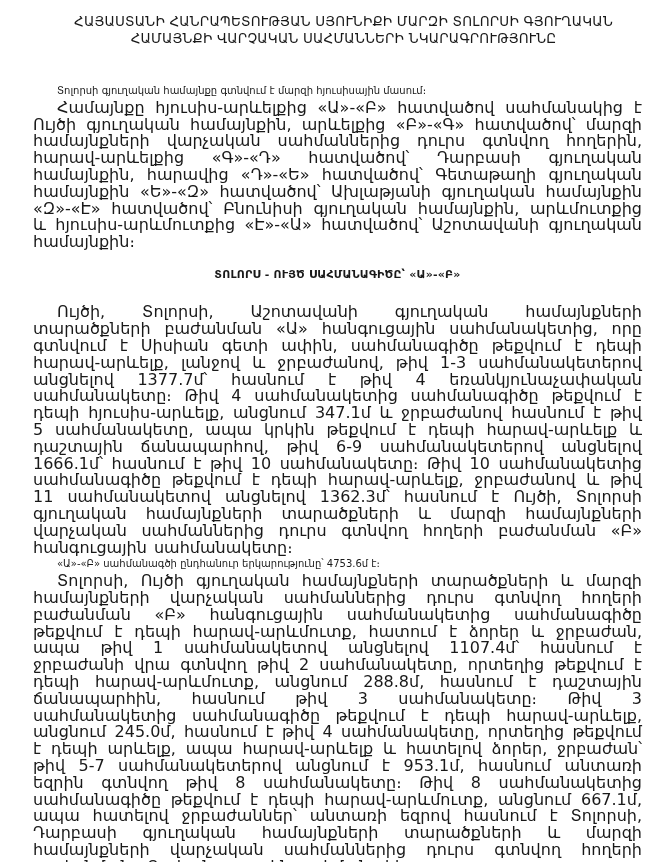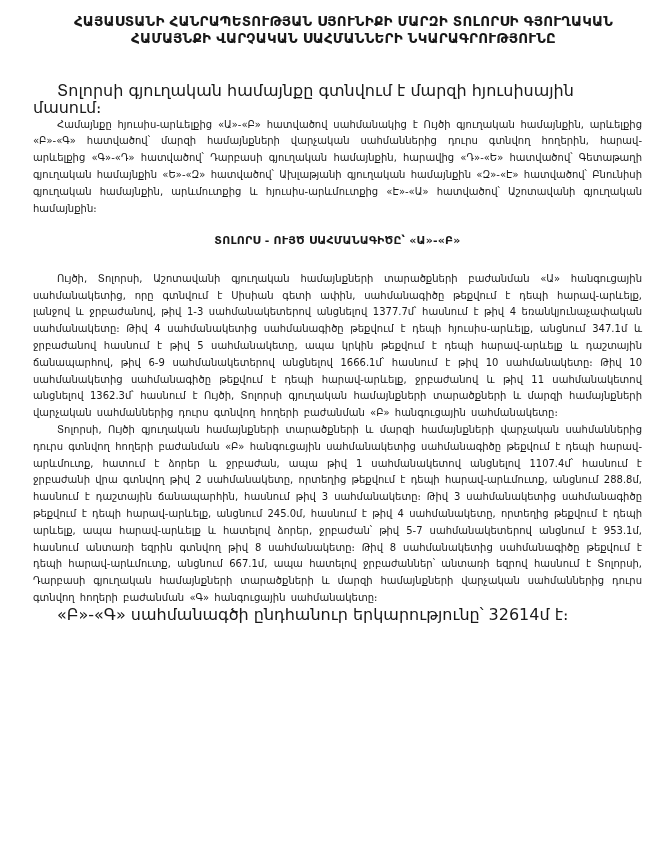--- a/index.html
+++ b/index.html
@@ -13,30 +13,30 @@
     background:var(--paper);
     font-family:"DejaVu Sans", sans-serif;
     color:var(--ink);
   }
   .page{
     width:670px;height:862px;
     padding:13px 28px 0 33px;
     filter:contrast(1.02);
   }
   .title{
-    font-size:13.5px;font-weight:bold;
+    font-size:13.5px;font-weight:normal;
     text-align:center;line-height:17px;
     letter-spacing:0.2px;
     margin:0 28px 36px 40px;
   }
   .line{
-    font-size:16px;line-height:16.8px;margin:0;
+    font-size:10px;line-height:16.8px;margin:0;
   }
   .para{
-    font-size:10px;line-height:16.8px;margin:0;
+    font-size:16px;line-height:16.8px;margin:0;
     text-align:justify;word-spacing:2px;
   }
   .indent{text-indent:24px;}
   .heading{
     font-size:11px;font-weight:bold;text-align:center;
     line-height:17.5px;letter-spacing:0.2px;
     margin:15px 6px 21px 6px;
   }
   .heading.second{margin-top:29px;margin-bottom:19px;}
   .total-line{margin-top:0;}
@@ -50,19 +50,20 @@
 
   <p class="line indent">Տոլորսի գյուղական համայնքը գտնվում է մարզի հյուսիսային մասում։</p>
 
 
   <p class="para indent">Համայնքը հյուսիս-արևելքից «Ա»-«Բ» հատվածով սահմանակից է Ույծի գյուղական համայնքին, արևելքից «Բ»-«Գ» հատվածով՝ մարզի համայնքների վարչական սահմաններից դուրս գտնվող հողերին, հարավ-արևելքից «Գ»-«Դ» հատվածով՝ Դարբասի գյուղական համայնքին, հարավից «Դ»-«Ե» հատվածով՝ Գետաթաղի գյուղական համայնքին «Ե»-«Զ» հատվածով՝ Ախլաթյանի գյուղական համայնքին «Զ»-«Է» հատվածով՝ Բնունիսի գյուղական համայնքին, արևմուտքից և հյուսիս-արևմուտքից «Է»-«Ա» հատվածով՝ Աշոտավանի գյուղական համայնքին։</p>
 
   <h2 class="heading">ՏՈԼՈՐՍ - ՈՒՅԾ ՍԱՀՄԱՆԱԳԻԾԸ՝ «Ա»-«Բ»</h2>
 
   <p class="para indent">Ույծի, Տոլորսի, Աշոտավանի գյուղական համայնքների տարածքների բաժանման «Ա» հանգուցային սահմանակետից, որը գտնվում է Սիսիան գետի ափին, սահմանագիծը թեքվում է դեպի հարավ-արևելք, լանջով և ջրբաժանով, թիվ 1-3 սահմանակետերով անցնելով 1377.7մ՝ հասնում է թիվ 4 եռանկյունաչափական սահմանակետը։ Թիվ 4 սահմանակետից սահմանագիծը թեքվում է դեպի հյուսիս-արևելք, անցնում 347.1մ և ջրբաժանով հասնում է թիվ 5 սահմանակետը, ապա կրկին թեքվում է դեպի հարավ-արևելք և դաշտային ճանապարհով, թիվ 6-9 սահմանակետերով անցնելով 1666.1մ՝ հասնում է թիվ 10 սահմանակետը։ Թիվ 10 սահմանակետից սահմանագիծը թեքվում է դեպի հարավ-արևելք, ջրբաժանով և թիվ 11 սահմանակետով անցնելով 1362.3մ՝ հասնում է Ույծի, Տոլորսի գյուղական համայնքների տարածքների և մարզի համայնքների վարչական սահմաններից դուրս գտնվող հողերի բաժանման «Բ» հանգուցային սահմանակետը։</p>
 
+  <p class="line indent total-line">«Ա»-«Բ» սահմանագծի ընդհանուր երկարությունը՝ 4753.6մ է։</p>
 
 
   <p class="para indent">Տոլորսի, Ույծի գյուղական համայնքների տարածքների և մարզի համայնքների վարչական սահմաններից դուրս գտնվող հողերի բաժանման «Բ» հանգուցային սահմանակետից սահմանագիծը թեքվում է դեպի հարավ-արևմուտք, հատում է ձորեր և ջրբաժան, ապա թիվ 1 սահմանակետով անցնելով 1107.4մ՝ հասնում է ջրբաժանի վրա գտնվող թիվ 2 սահմանակետը, որտեղից թեքվում է դեպի հարավ-արևմուտք, անցնում 288.8մ, հասնում է դաշտային ճանապարհին, հասնում թիվ 3 սահմանակետը։ Թիվ 3 սահմանակետից սահմանագիծը թեքվում է դեպի հարավ-արևելք, անցնում 245.0մ, հասնում է թիվ 4 սահմանակետը, որտեղից թեքվում է դեպի արևելք, ապա հարավ-արևելք և հատելով ձորեր, ջրբաժան՝ թիվ 5-7 սահմանակետերով անցնում է 953.1մ, հասնում անտառի եզրին գտնվող թիվ 8 սահմանակետը։ Թիվ 8 սահմանակետից սահմանագիծը թեքվում է դեպի հարավ-արևմուտք, անցնում 667.1մ, ապա հատելով ջրբաժաններ՝ անտառի եզրով հասնում է Տոլորսի, Դարբասի գյուղական համայնքների տարածքների և մարզի համայնքների վարչական սահմաններից դուրս գտնվող հողերի բաժանման «Գ» հանգուցային սահմանակետը։</p>
 
   <p class="line indent total-line">«Բ»-«Գ» սահմանագծի ընդհանուր երկարությունը՝ 32614մ է։</p>
 
 </div>
 
 </body></html>

